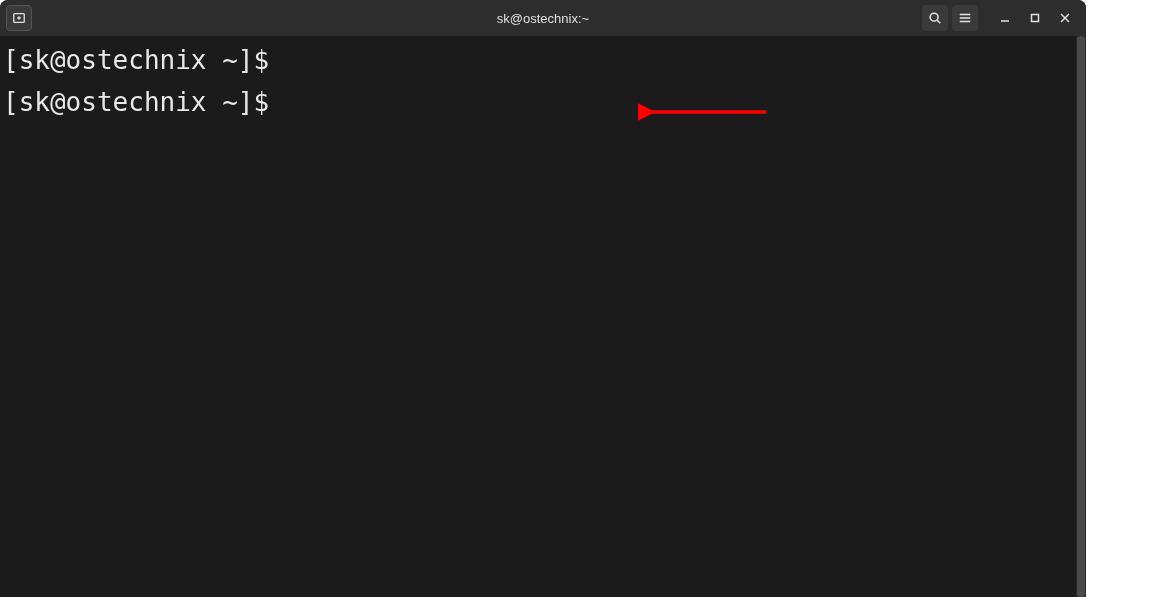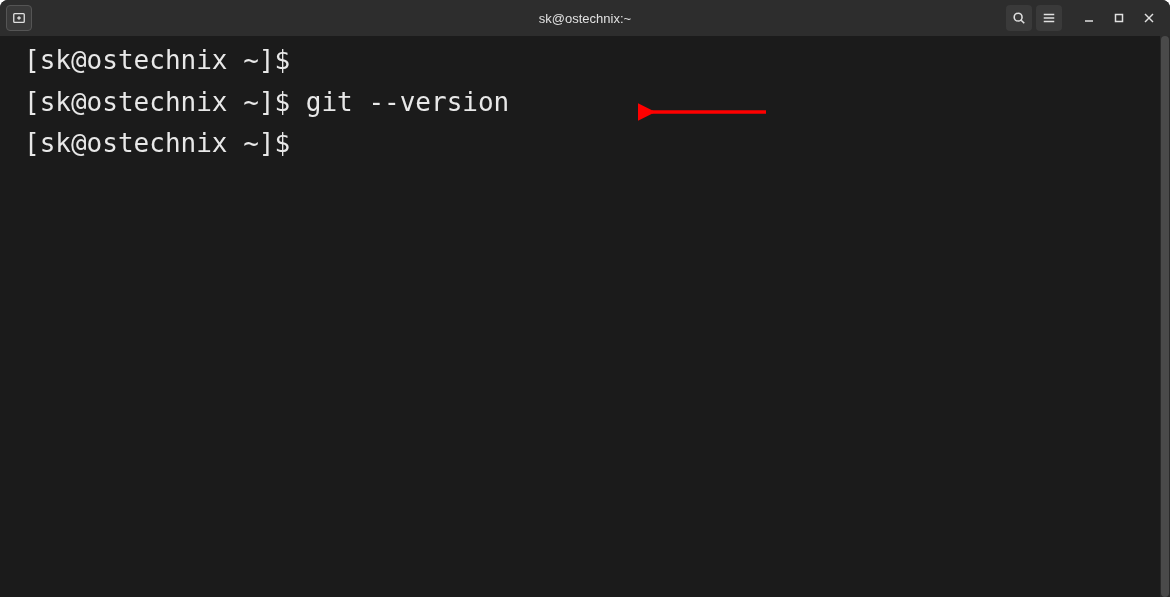--- a/index.html
+++ b/index.html
@@ -8,21 +8,21 @@
       box-sizing: border-box;
     }
     body {
       width: 1170px;
       height: 597px;
       background: #ffffff;
       font-family: monospace;
       overflow: hidden;
     }
     .window {
-      width: 1170px;
+      width: 1086px;
       height: 597px;
       background: #1b1b1b;
       border-radius: 8px 8px 0 0;
       overflow: hidden;
       position: relative;
     }
     .titlebar {
       height: 36px;
       background: #2d2d2d;
       display: flex;
@@ -96,21 +96,21 @@
       width: 10px;
       height: 10px;
     }
     .terminal-body {
       position: absolute;
       top: 36px;
       left: 0;
       right: 10px;
       bottom: 0;
       background: #1b1b1b;
-      padding: 4px 24px;
+      padding: 4px 3px;
       color: #e8e8e8;
       font-family: 'DejaVu Sans Mono', 'Liberation Mono', monospace;
       font-size: 26px;
       line-height: 1.6;
       white-space: pre;
     }
     .scrollbar {
       position: absolute;
       top: 36px;
       right: 0;
@@ -186,21 +186,21 @@
         <div class="win-btn">
           <svg viewBox="0 0 10 10" stroke="#e0e0e0" stroke-width="1.5">
             <line x1="1" y1="1" x2="9" y2="9"></line>
             <line x1="9" y1="1" x2="1" y2="9"></line>
           </svg>
         </div>
       </div>
     </div>
   </div>
 
-  <div class="terminal-body"><span class="term-line"><span>[sk@ostechnix ~]$ </span><span></span></span><span class="term-line"><span>[sk@ostechnix ~]$ </span><span>git --version</span></span><span class="term-line"><span>[sk@ostechnix ~]$ </span><span></span></span></div>
+  <div class="terminal-body"><span class="term-line"><span>[sk@ostechnix ~]$ </span><span></span></span><span class="term-line"><span>[sk@ostechnix ~]$ </span><span></span></span></div>
 
   <svg class="annotation-arrow" viewBox="0 0 130 20">
     <defs>
       <marker id="arrowhead" markerWidth="8" markerHeight="8" refX="1" refY="4" orient="auto">
         <polygon points="8 0, 0 4, 8 8" fill="#ff0000"></polygon>
       </marker>
     </defs>
     <line x1="128" y1="10" x2="14" y2="10" stroke="#ff0000" stroke-width="3.5" marker-end="url(#arrowhead)"></line>
   </svg>
 

